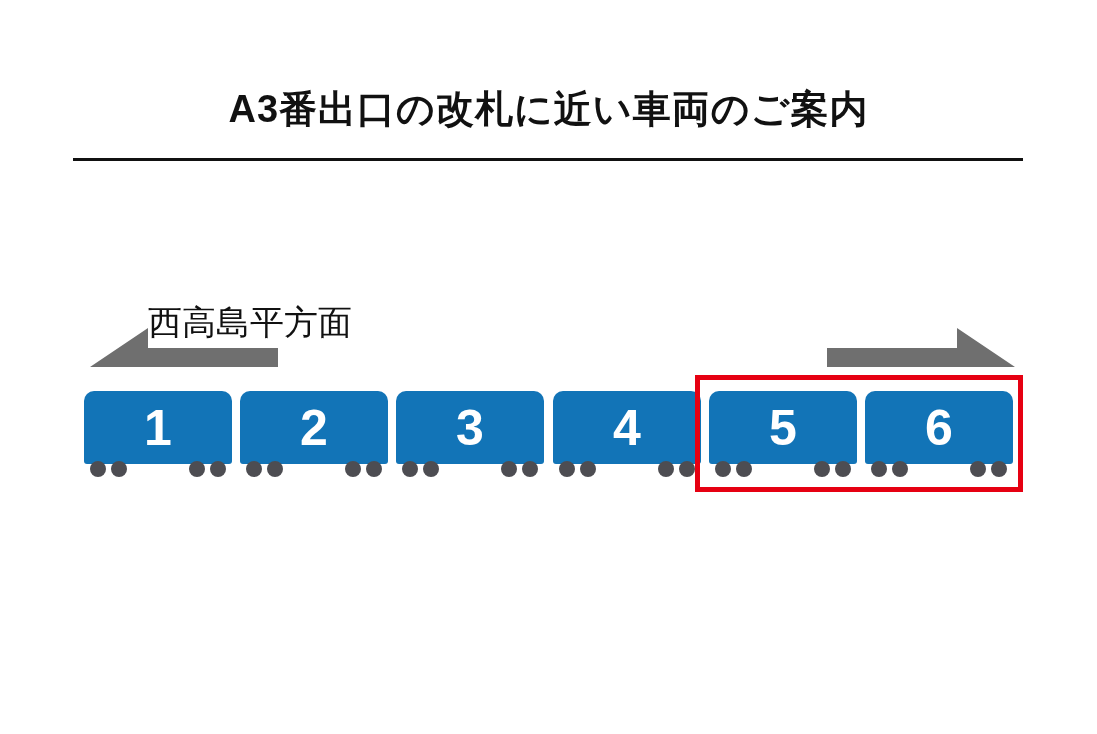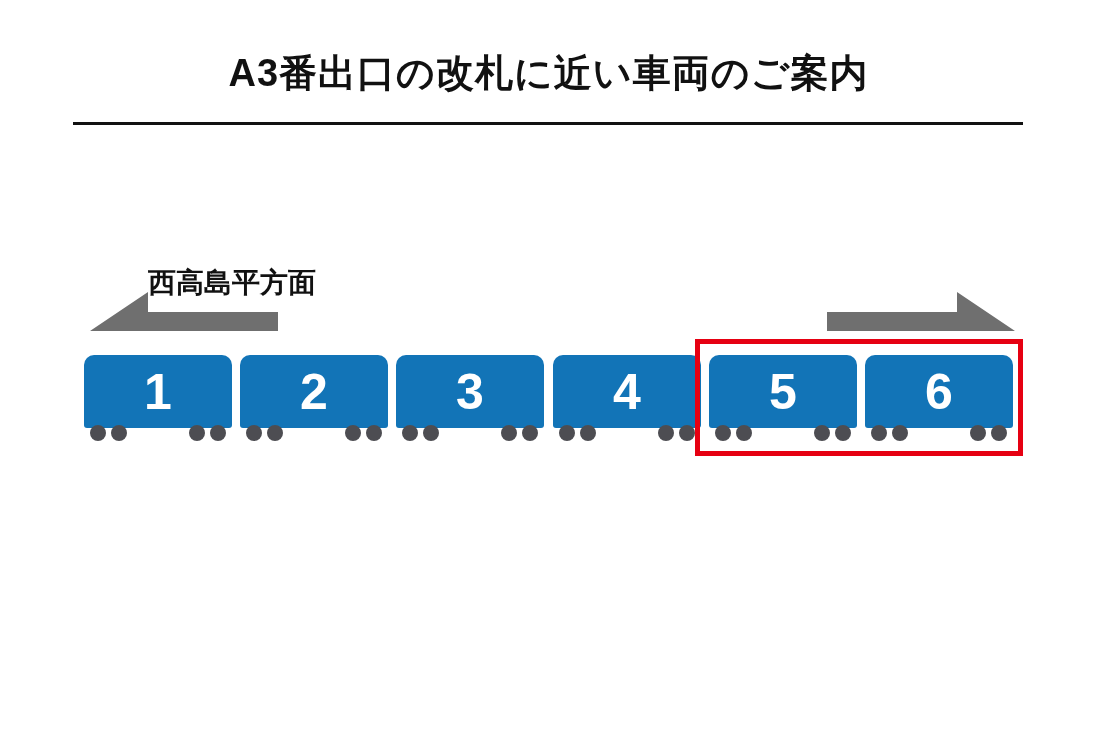--- a/index.html
+++ b/index.html
@@ -7,20 +7,21 @@
     font-family: "Liberation Sans", "DejaVu Sans", sans-serif;
     background: #ffffff;
   }
   .canvas {
     position: relative;
     width: 1097px;
     height: 528px;
     background: var(--bg, #ffffff);
     overflow: hidden;
     color: var(--ink, #111111);
+    margin-top: 36px;
   }
   .title {
     position: absolute;
     top: 48px;
     left: 0;
     width: 100%;
     text-align: center;
     font-size: 38px;
     font-weight: bold;
     letter-spacing: 1px;
@@ -29,22 +30,22 @@
   .title-rule {
     position: absolute;
     top: 122px;
     left: 73px;
     width: 950px;
     height: 3px;
     background: var(--ink, #111111);
   }
   .dir-label {
     position: absolute;
-    font-size: 28px;
-    font-weight: bold;
+    font-size: 34px;
+    font-weight: normal;
     white-space: nowrap;
     color: var(--ink, #111111);
   }
   .dir-label.left  { top: 264px; left: 148px; }
   .dir-label.right { top: 266px; left: 838px; }
   .dir-arrow { position: absolute; top: 292px; width: 188px; height: 39px; }
   .dir-arrow.left  { left: 90px; }
   .dir-arrow.right { left: 827px; }
   .dir-arrow svg { display: block; width: 100%; height: 100%; }
   .dir-arrow polygon { fill: var(--arrow-gray, #6f6f6f); }

